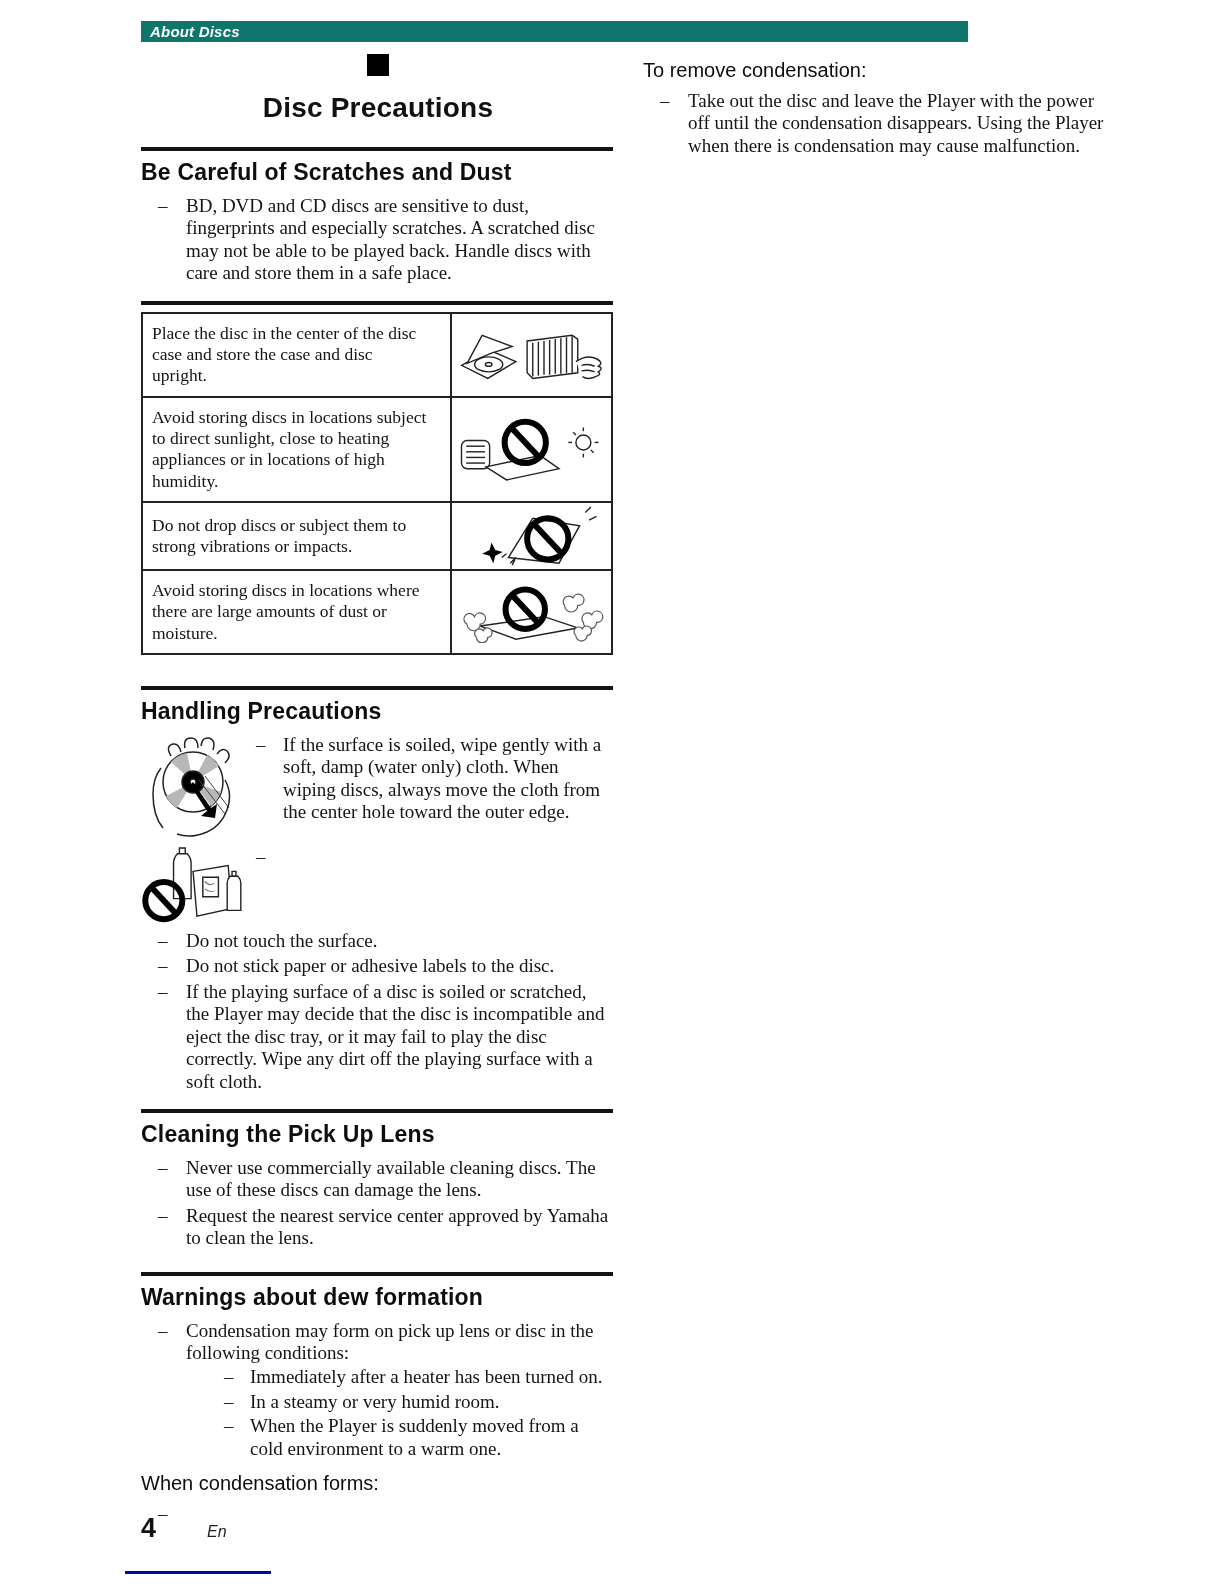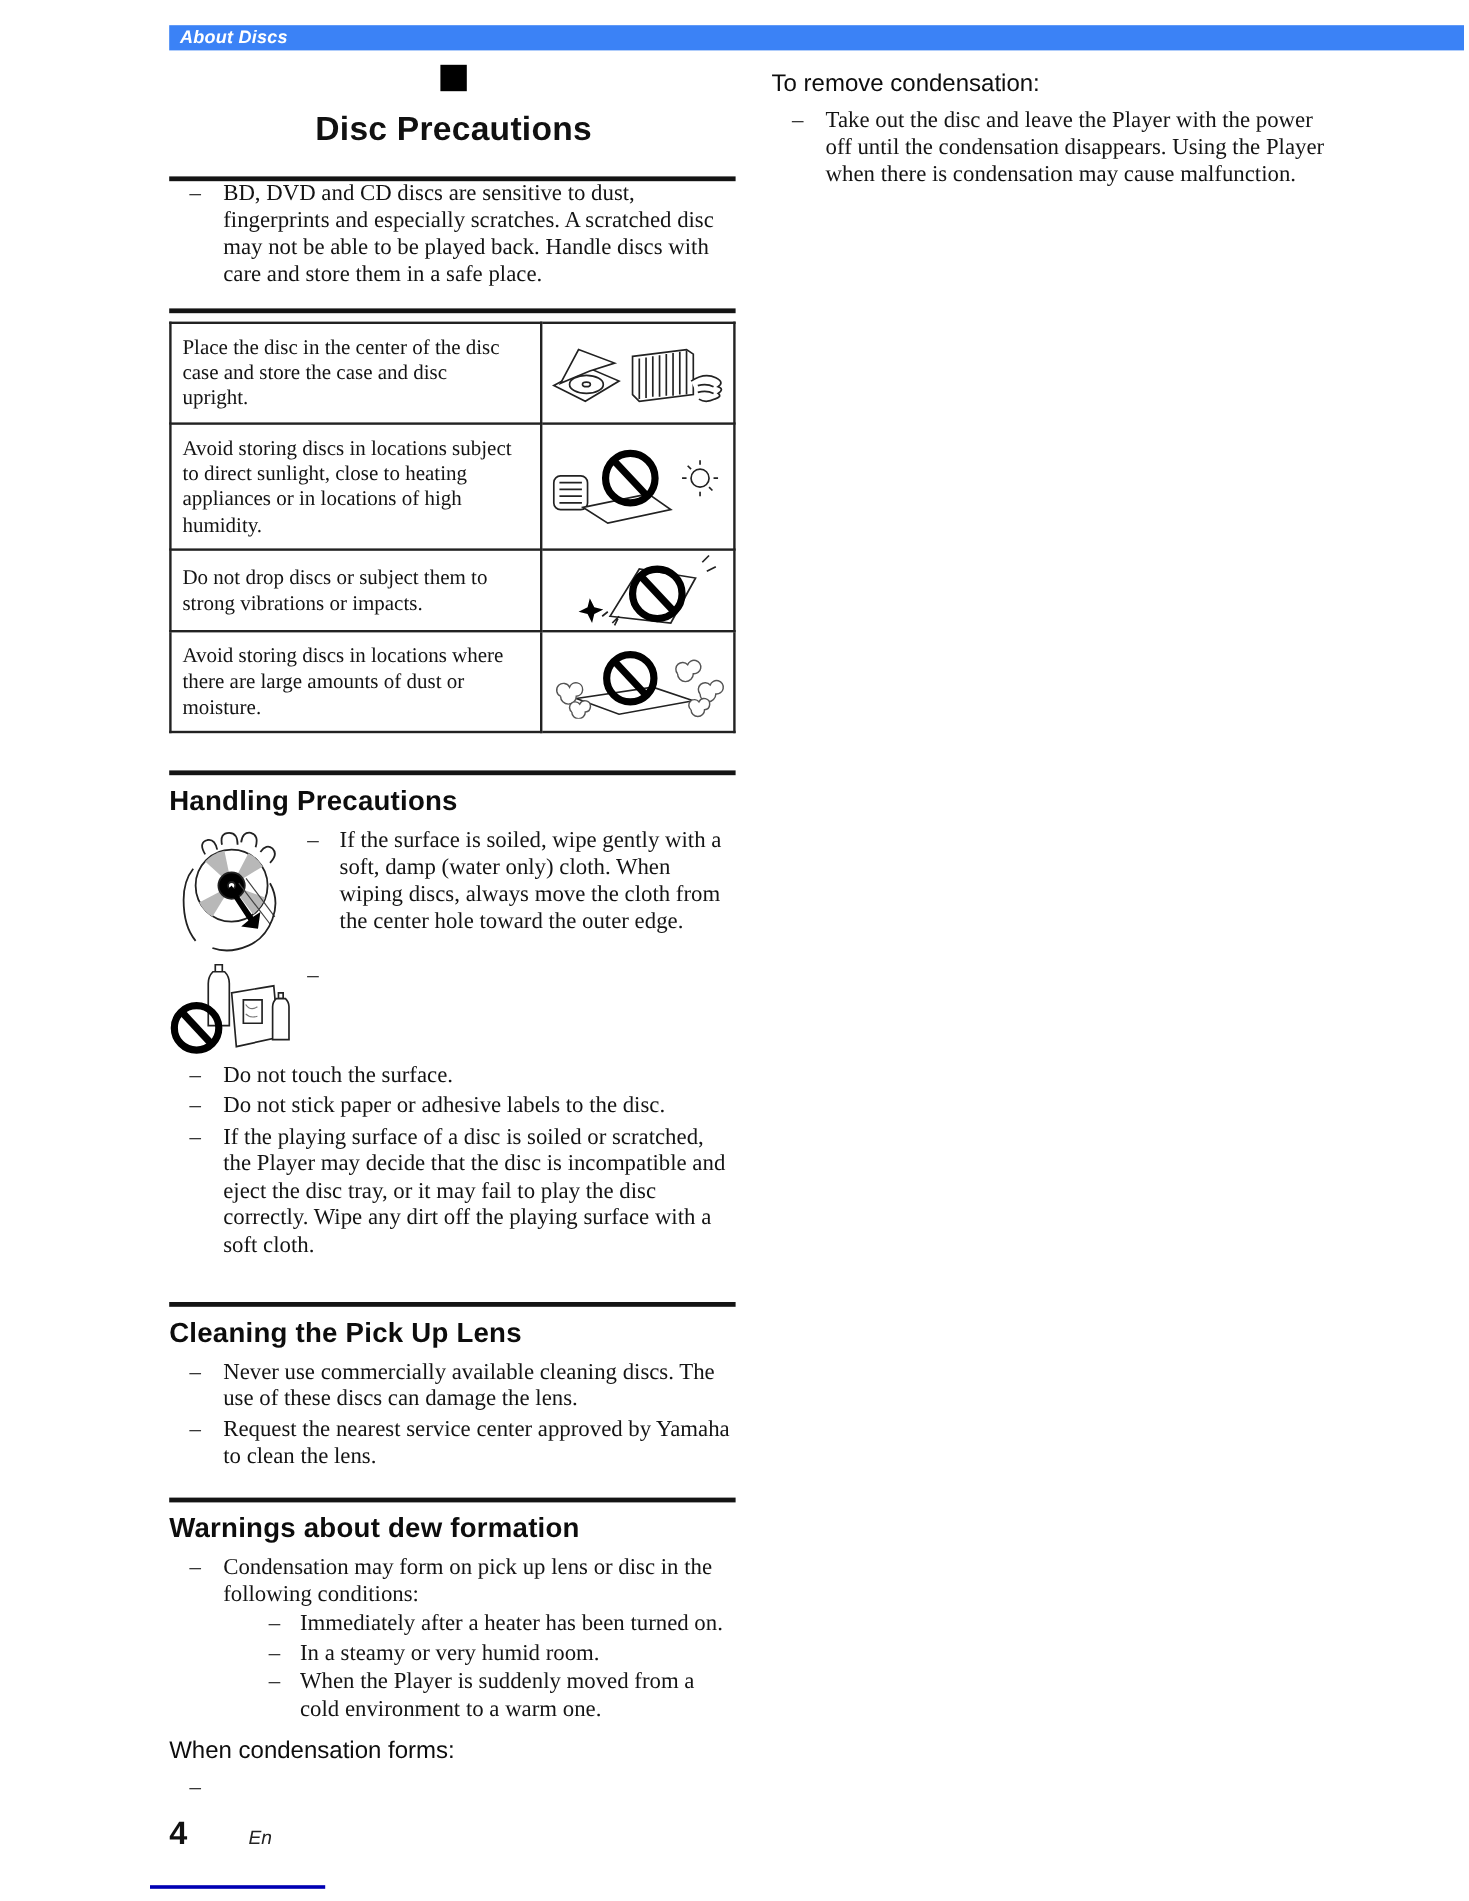--- a/index.html
+++ b/index.html
@@ -5,22 +5,22 @@
   * { margin:0; padding:0; box-sizing:border-box; }
   html,body { background:#fff; }
   body {
     position:relative;
     width:1224px; height:1584px;
     font-family:"Liberation Serif", serif;
     color:#141414;
     overflow:hidden;
   }
   .header-bar {
-    position:absolute; left:141px; top:21px; width:1079px; height:21px;
-    background:#3b82f6; color:#fff;
+    position:absolute; left:141px; top:21px; width:827px; height:21px;
+    background:#0f766e; color:#fff;
     font-family:"Liberation Sans", sans-serif;
     font-weight:bold; font-style:italic; font-size:15px;
     display:flex; align-items:center; padding-left:9px;
     letter-spacing:0.2px;
   }
   .col-left  { position:absolute; left:141px; top:50px; width:472px; }
   .col-right { position:absolute; left:643px; top:50px; width:468px; }
 
   h1.doc-title {
     font-family:"Liberation Sans", sans-serif;
@@ -89,20 +89,21 @@
 
 <div class="col-left">
 
   <h1 class="doc-title">
     <span class="sq"></span>
     <span>Disc Precautions</span>
   </h1>
 
   <div class="sec1">
     <div class="rule"></div>
+    <h2 class="sec-h">Be Careful of Scratches and Dust</h2>
     <div class="body-txt">
       <div class="b">
         <span class="dash">–</span>
         <span>BD, DVD and CD discs are sensitive to dust, fingerprints and especially scratches. A scratched disc may not be able to be played back. Handle discs with care and store them in a safe place.</span>
       </div>
     </div>
   </div>
 
   <div style="margin-top:16px;">
     <div class="rule"></div>
@@ -253,21 +254,21 @@
           <span>Do not stick paper or adhesive labels to the disc.</span>
         </div>
         <div class="b">
           <span class="dash">–</span>
           <span>If the playing surface of a disc is soiled or scratched, the Player may decide that the disc is incompatible and eject the disc tray, or it may fail to play the disc correctly. Wipe any dirt off the playing surface with a soft cloth.</span>
         </div>
       </div>
     </div>
   </div>
 
-  <div style="margin-top:36px;">
+  <div style="margin-top:16px;">
     <div class="rule"></div>
     <h2 class="sec-h">Cleaning the Pick Up Lens</h2>
     <div class="body-txt">
       <div class="b">
         <span class="dash">–</span>
         <span>Never use commercially available cleaning discs. The use of these discs can damage the lens.</span>
       </div>
       <div class="b">
         <span class="dash">–</span>
         <span>Request the nearest service center approved by Yamaha to clean the lens.</span>

